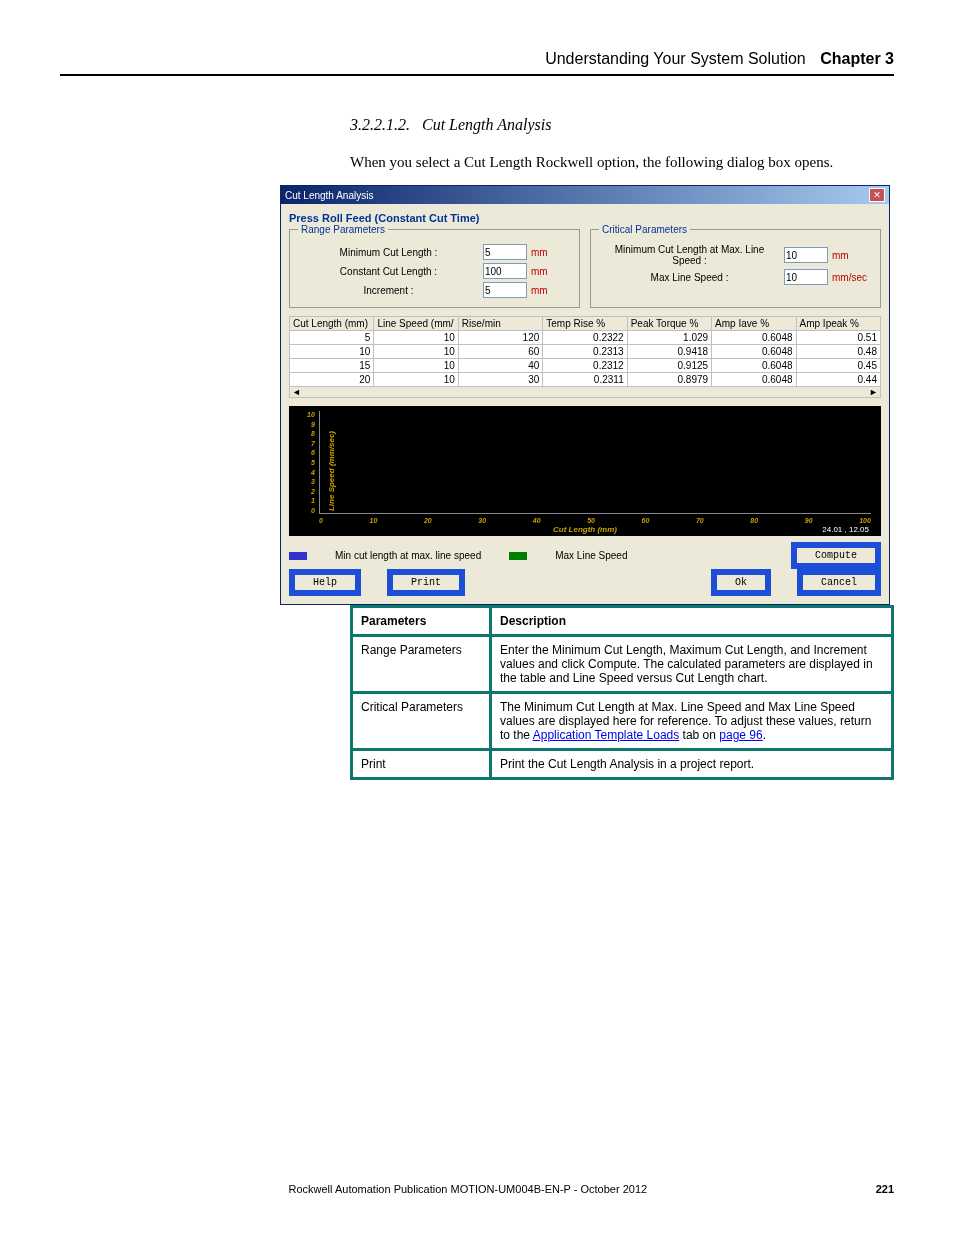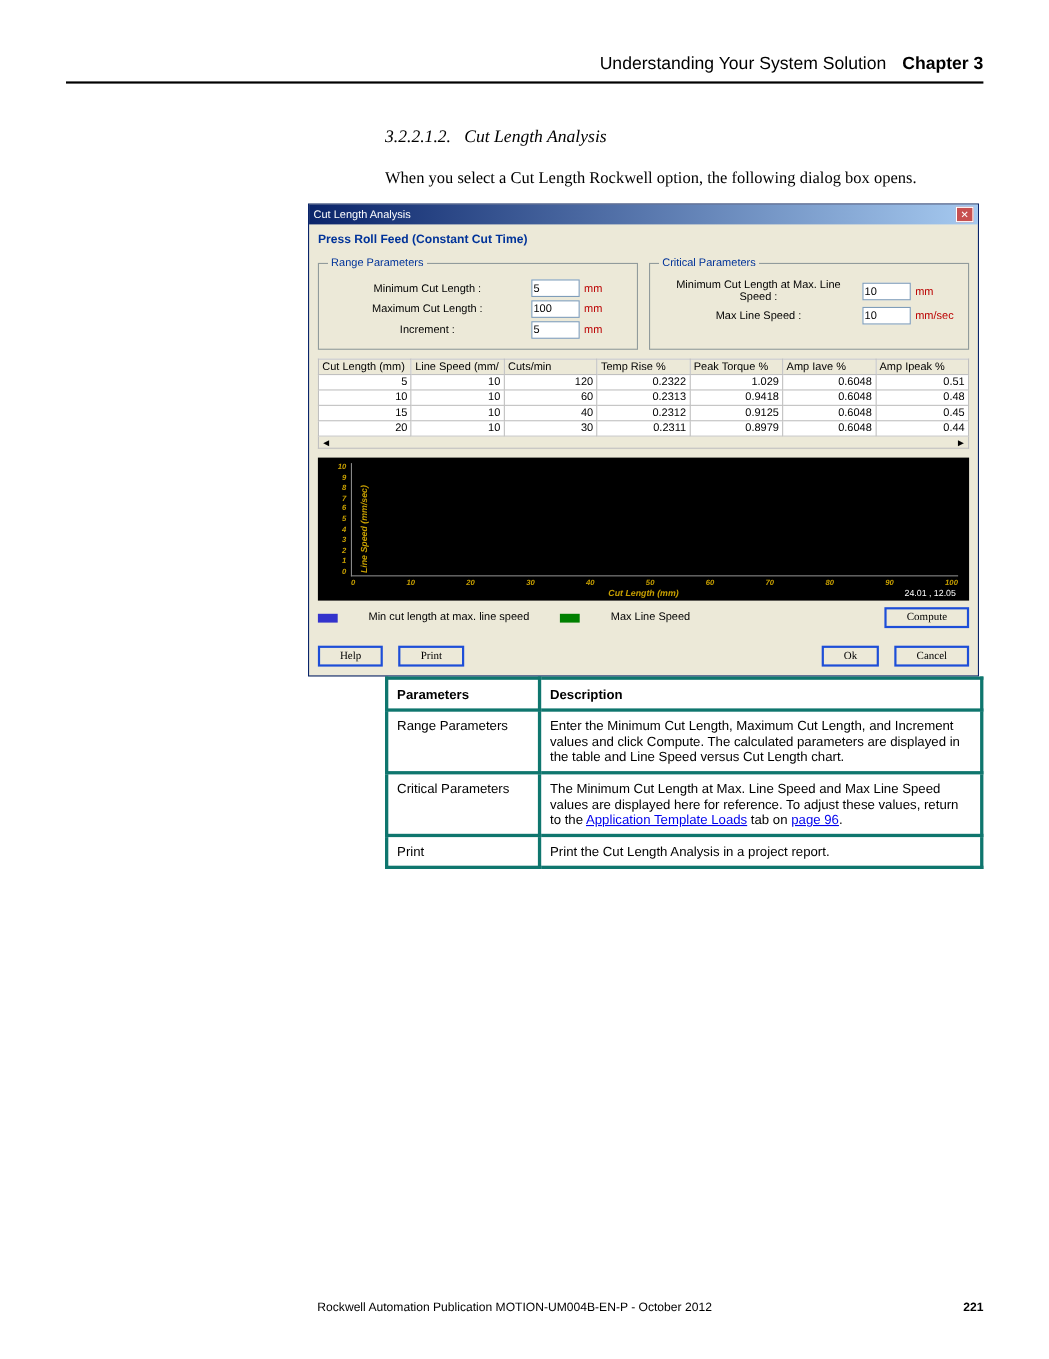--- a/index.html
+++ b/index.html
@@ -74,21 +74,21 @@
     font-size: 9px;
     border: 1px solid #fff;
   }
   .dlg-body {
     padding: 8px;
   }
   .dlg-title {
     color: #003399;
     font-weight: bold;
     font-size: 11px;
-    margin-bottom: 10px;
+    margin-bottom: 0;
   }
   .params-row {
     display: flex;
     gap: 10px;
   }
   fieldset {
     border: 1px solid #919b9c;
     padding: 6px 8px;
     flex: 1;
     margin: 0 0 8px 0;
@@ -224,29 +224,29 @@
     font-size: 10px;
   }
   .swatch {
     width: 18px;
     height: 8px;
   }
   .sw-blue { background: #3333cc; }
   .sw-green { background: #008000; }
   .btn {
     background: #ece9d8;
-    border: 2px solid #1d4ed8;
+    border: 6px solid #1d4ed8;
     padding: 2px 18px;
     font-size: 10px;
-    font-family: Liberation Serif, serif;
+    font-family: Liberation Mono, monospace;
   }
   .btn-row {
     display: flex;
-    gap: 14px;
-    margin-top: 16px;
+    gap: 26px;
+    margin-top: 0;
     align-items: flex-end;
   }
   .btn-row .spacer { flex: 1; }
   .table-caption {
     font-weight: bold;
     font-size: 13px;
     margin-top: 24px;
     margin-bottom: 6px;
   }
   .options-table {
@@ -309,21 +309,21 @@
 
         <div class="params-row">
           <fieldset>
             <legend>Range Parameters</legend>
             <div class="param-line">
               <label>Minimum Cut Length :</label>
               <input value="5" style="">
               <span class="unit">mm</span>
             </div>
             <div class="param-line">
-              <label>Maximum Cut Length :</label>
+              <label>Constant Cut Length :</label>
               <input value="100" style="">
               <span class="unit">mm</span>
             </div>
             <div class="param-line">
               <label>Increment :</label>
               <input value="5" style="">
               <span class="unit">mm</span>
             </div>
           </fieldset>
 
@@ -340,21 +340,21 @@
               <span class="unit">mm/sec</span>
             </div>
           </fieldset>
         </div>
 
         <table class="data-table">
           <thead>
               <tr id="dt-head">
                 <th>Cut Length (mm)</th>
                 <th>Line Speed (mm/</th>
-                <th>Cuts/min</th>
+                <th>Rise/min</th>
                 <th>Temp Rise %</th>
                 <th>Peak Torque %</th>
                 <th>Amp Iave %</th>
                 <th>Amp Ipeak %</th>
               </tr>
             </thead>
           <tbody id="dt-body">
               <tr>
                 <td>5</td>
                 <td>10</td>

